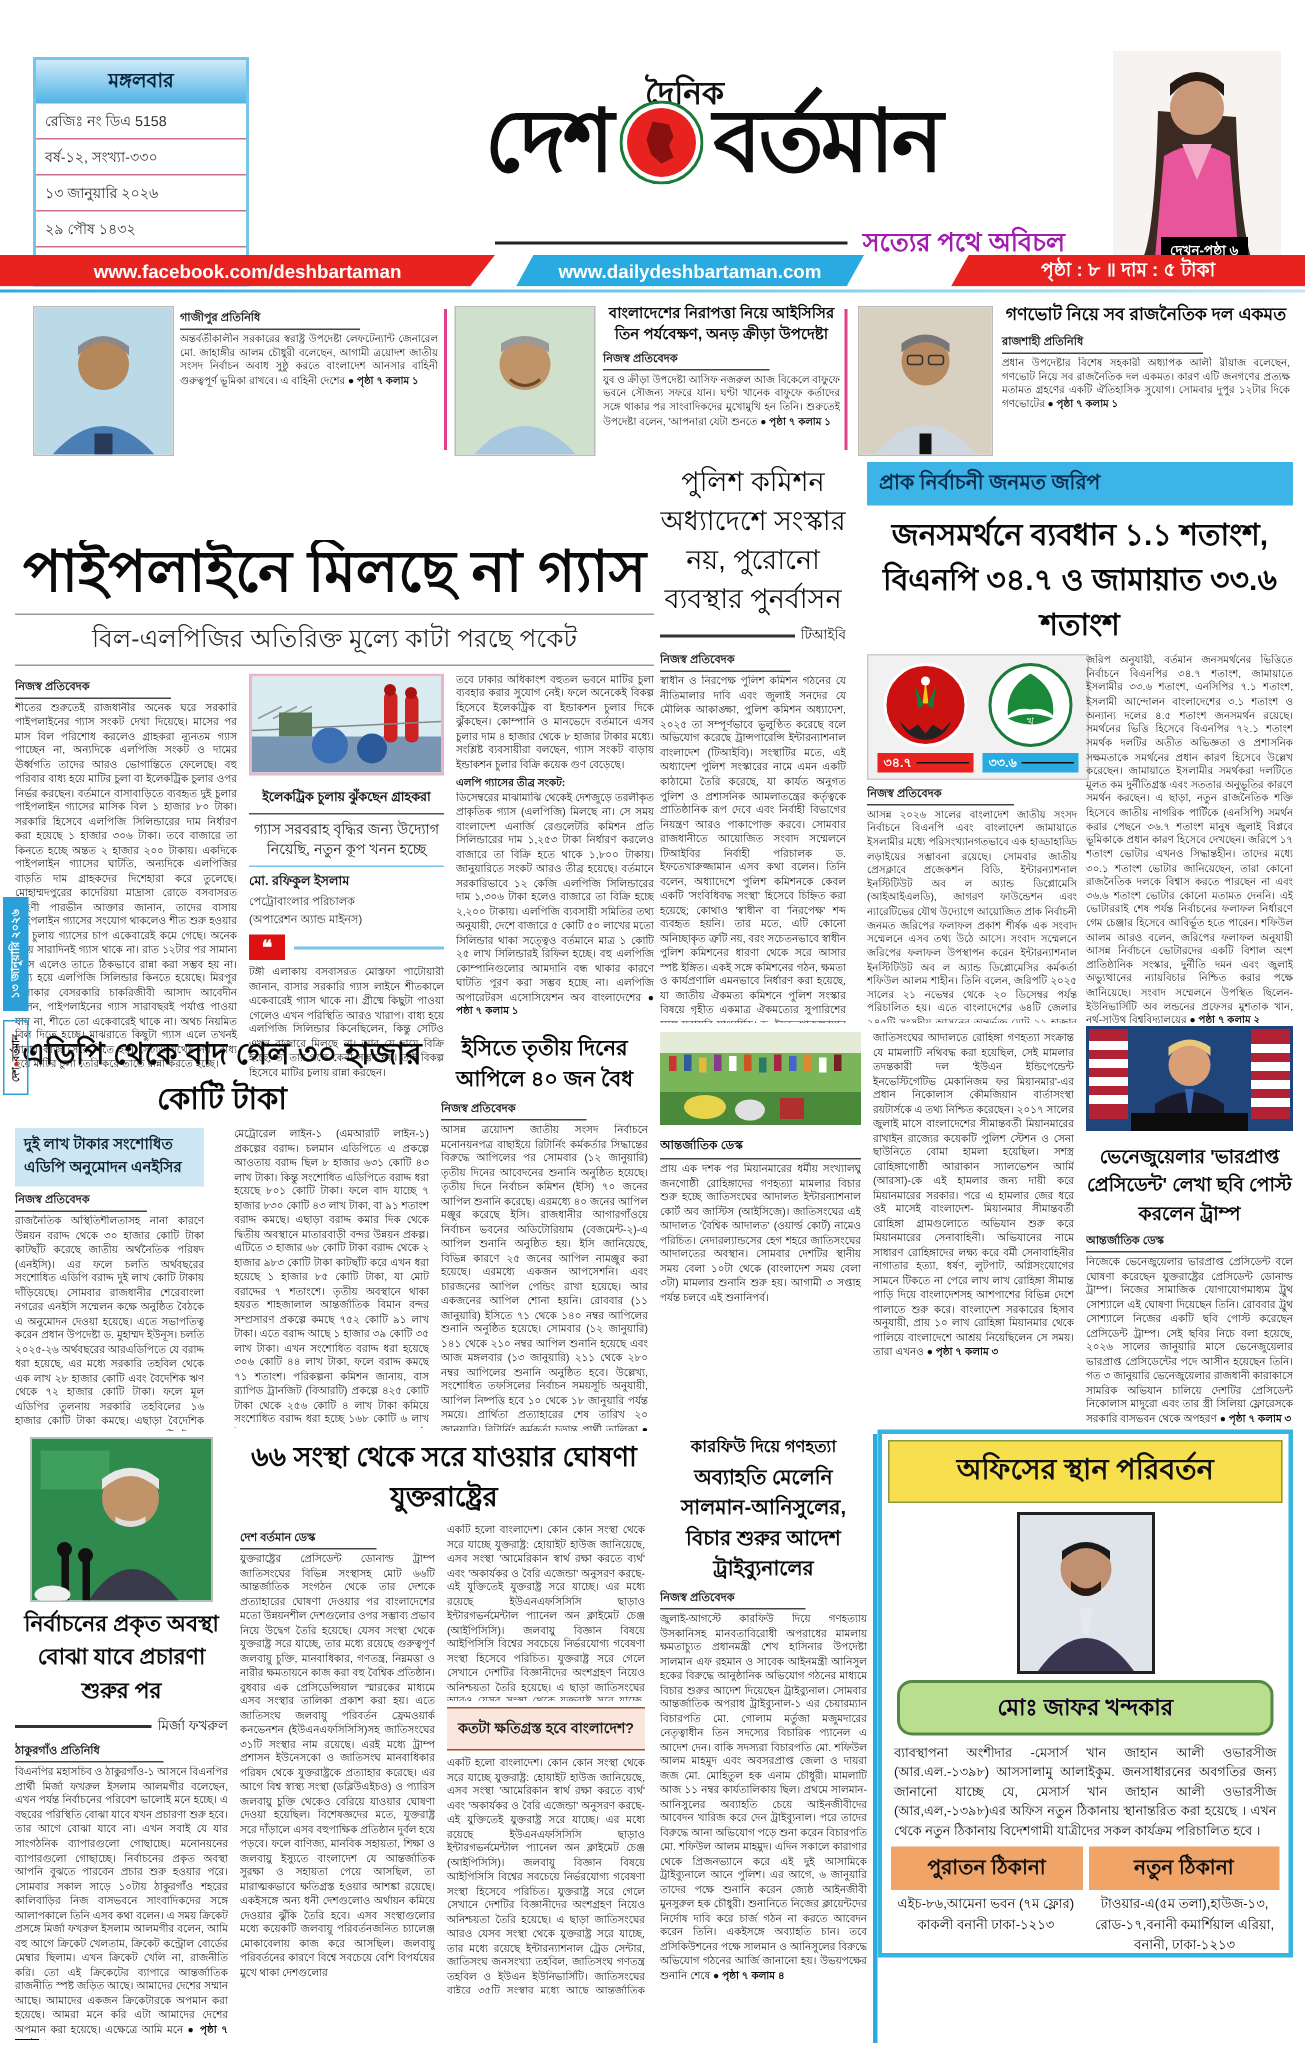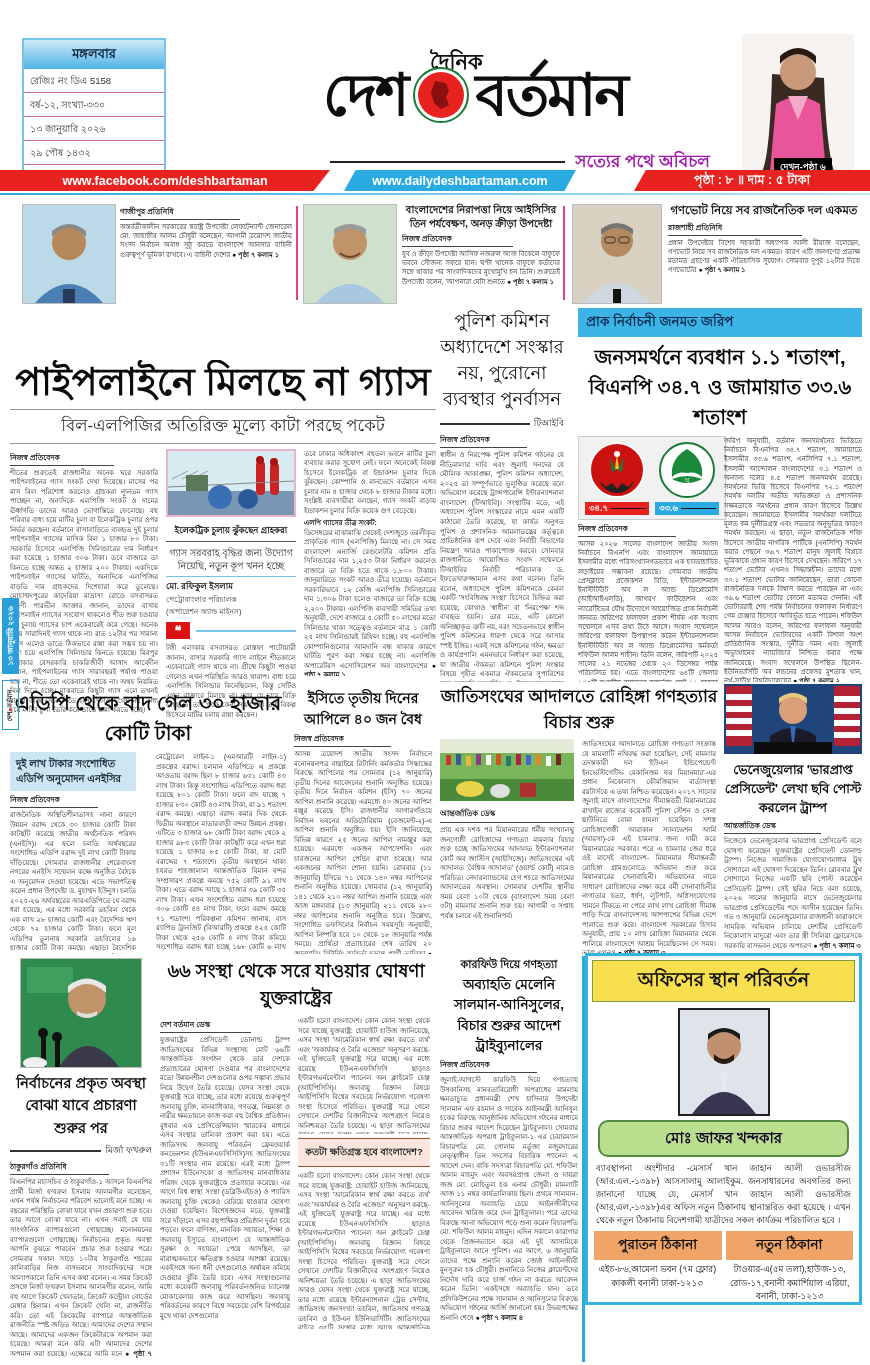--- a/index.html
+++ b/index.html
@@ -344,21 +344,20 @@
   <div class="abs ec clip">
     <div class="ec-h">ইসিতে তৃতীয় দিনের আপিলে ৪০ জন বৈধ</div>
     <div class="byline">নিজস্ব প্রতিবেদক</div>
     <div class="body7 jt clip" style="height:212px;">
       <span>আসন্ন ত্রয়োদশ জাতীয় সংসদ নির্বাচনে মনোনয়নপত্র বাছাইয়ে রিটার্নিং কর্মকর্তার সিদ্ধান্তের বিরুদ্ধে আপিলের পর সোমবার (১২ জানুয়ারি) তৃতীয় দিনের আবেদনের শুনানি অনুষ্ঠিত হয়েছে। তৃতীয় দিনে নির্বাচন কমিশন (ইসি) ৭০ জনের আপিল শুনানি করেছে। এরমধ্যে ৪০ জনের আপিল মঞ্জুর করেছে ইসি। রাজধানীর আগারগাঁওয়ে নির্বাচন ভবনের অডিটোরিয়াম (বেজমেন্ট-২)-এ আপিল শুনানি অনুষ্ঠিত হয়। ইসি জানিয়েছে, বিভিন্ন কারণে ২৫ জনের আপিল নামঞ্জুর করা হয়েছে। এরমধ্যে একজন আপসেশনি। এবং চারজনের আপিল পেন্ডিং রাখা হয়েছে। আর একজনের আপিল শোনা হয়নি। রোববার (১১ জানুয়ারি) ইসিতে ৭১ থেকে ১৪০ নম্বর আপিলের শুনানি অনুষ্ঠিত হয়েছে। সোমবার (১২ জানুয়ারি) ১৪১ থেকে ২১০ নম্বর আপিল শুনানি হয়েছে এবং আজ মঙ্গলবার (১৩ জানুয়ারি) ২১১ থেকে ২৮০ নম্বর আপিলের শুনানি অনুষ্ঠিত হবে। উল্লেখ্য, সংশোধিত তফসিলের নির্বাচন সময়সূচি অনুযায়ী, আপিল নিষ্পত্তি হবে ১০ থেকে ১৮ জানুয়ারি পর্যন্ত সময়ে। প্রার্থিতা প্রত্যাহারের শেষ তারিখ ২০ জানুয়ারি। রিটার্নিং কর্মকর্তা চূড়ান্ত প্রার্থী তালিকা</span>
       <span class="contm">● পৃষ্ঠা ৭ কলাম ২</span>
     </div>
   </div>
 
   <div class="abs un clip">
-    <div class="un-h">জাতিসংঘের আদালতে রোহিঙ্গা গণহত্যার বিচার শুরু</div>
     <div style="display:flex;gap:8px;margin-top:4px;">
       <div style="width:134px;">
         <svg width="134" height="62" viewBox="0 0 134 62">
           <rect width="134" height="62" fill="#cfe0c0"></rect>
           <rect y="0" width="134" height="14" fill="#e4ecd8"></rect>
           <rect y="14" width="134" height="26" fill="#7ab55a"></rect>
           <rect y="40" width="134" height="22" fill="#4a8a3a"></rect>
           <g>
             <rect x="6" y="16" width="5" height="10" fill="#cc3333"></rect>
               <rect x="16" y="15" width="5" height="11" fill="#335a99"></rect>

